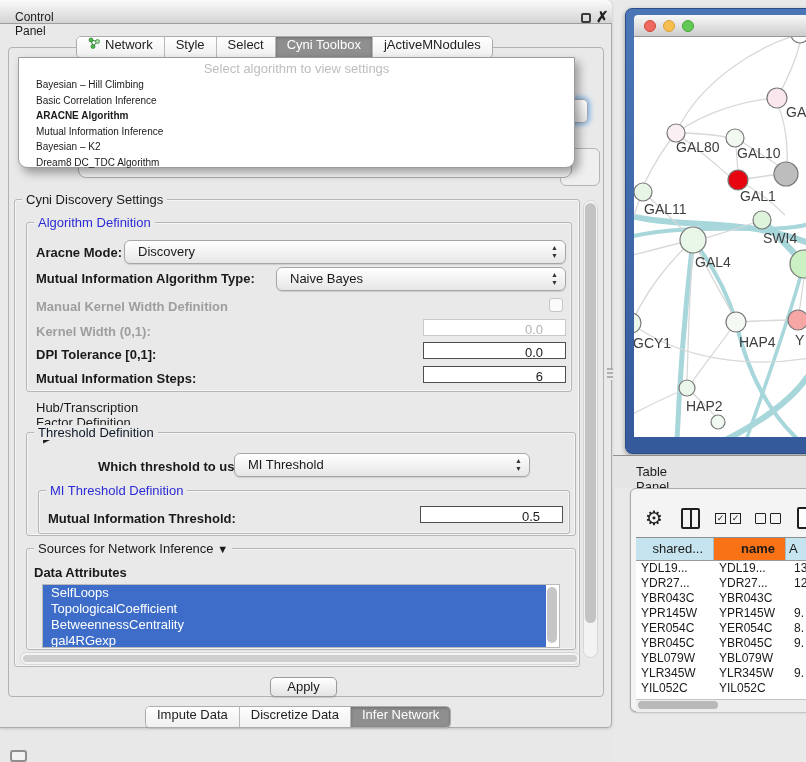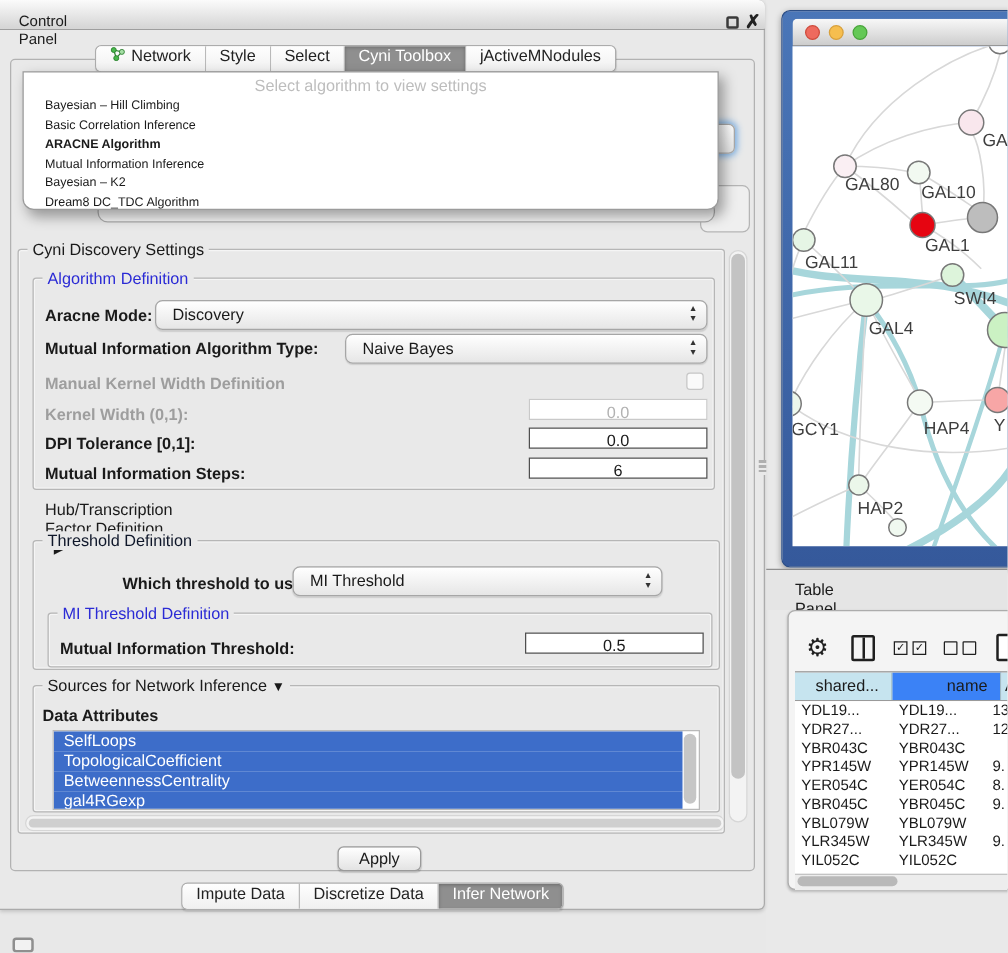--- a/index.html
+++ b/index.html
@@ -24,21 +24,21 @@
   
   .groupbox{position:absolute;border:1px solid #B6B6B6;border-radius:3px;box-shadow:inset 0 0 0 1px rgba(255,255,255,.55)}
   .gtitle{position:absolute;top:-8px;left:7px;background:#E9E9E9;padding:0 4px;font-size:13px;white-space:nowrap}
   .t-blue{color:#2B2BD5}.t-green{color:#0f172a}
   .blabel{position:absolute;font-weight:bold;font-size:13px;white-space:nowrap}
   .dislabel{color:#9E9E9E}
   
   .combo{position:absolute;height:24px;border:1px solid #A6A6A6;border-radius:6px;background:linear-gradient(#FFFFFF,#E6E6E6);font-size:13px;line-height:22px;padding-left:13px;box-shadow:0 1px 1px rgba(0,0,0,.12)}
   .cstep{position:absolute;right:7px;top:3px;display:flex;flex-direction:column;font-size:7px;line-height:8px;color:#333}
   
-  .tfield{position:absolute;height:17px;background:#FFF;border:1px solid #4F4F4F;font-size:13px;text-align:center;padding:0 22px;line-height:19px}
+  .tfield{position:absolute;height:17px;background:#FFF;border:1px solid #4F4F4F;font-size:13px;text-align:right;padding:0 22px;line-height:19px}
   .tfield.dis{border:1px solid #C9C9C9;color:#B2B2B2}
   .checkbox{position:absolute;width:14px;height:14px;border:1px solid #C6C6C6;border-radius:3px;background:#FAFAFA}
   
   .sb-track{position:absolute;background:#F3F3F3;border:1px solid #D6D6D6;border-radius:8px}
   .sb-thumb{position:absolute;background:#C3C3C3;border-radius:6px}
   
   #attr-list{left:42px;top:584px;width:518px;height:64px;background:#FFF;border:1px solid #B9B9B9;overflow:hidden}
   .attr-row{height:16px;line-height:16px;background:#3D6DC9;color:#FFF;font-size:13px;padding-left:8px;width:503px}
   
   #dd-overlay{left:18px;top:57px;width:557px;height:111px;background:#FFF;border:1px solid #9B9B9B;border-radius:0 0 9px 9px;box-shadow:4px 5px 10px rgba(0,0,0,.35);z-index:30}
@@ -299,21 +299,21 @@
     <div style="position:absolute;left:7px;top:0;width:2px;height:17px;background:#1f1f1f"></div>
   </div>
   <div class="abs" style="left:715px;top:513px;width:11px;height:11px;border:1.5px solid #1f1f1f;font-size:9px;line-height:9px;text-align:center">✓</div>
   <div class="abs" style="left:730px;top:513px;width:11px;height:11px;border:1.5px solid #1f1f1f;font-size:9px;line-height:9px;text-align:center">✓</div>
   <div class="abs" style="left:755px;top:513px;width:11px;height:11px;border:1.5px solid #1f1f1f;border-radius:1px"></div>
   <div class="abs" style="left:770px;top:513px;width:11px;height:11px;border:1.5px solid #1f1f1f;border-radius:1px"></div>
   <div class="abs" style="left:797px;top:507px;width:14px;height:22px;border:2px solid #1f1f1f;border-radius:2px;background:#FFF"></div>
 
   <div class="abs" id="t-head">
       <div class="hc" style="width: 78px; background: rgb(198, 228, 239);">shared...</div>
-      <div class="hc" style="width: 87px; background: #3b82f6;">name</div>
+      <div class="hc" style="width: 72px; background: #f97316; font-weight: bold;">name</div>
       <div class="hc" style="width: 50px; background: rgb(198, 228, 239); text-align: left; padding-left: 3px;">A</div>
     </div>
   <div class="abs" id="t-rows">
       <div class="trow">
         <span class="tc tc0">YDL19...</span>
         <span class="tc tc1">YDL19...</span>
         <span class="tc tc2">13</span>
       </div>
       <div class="trow">
         <span class="tc tc0">YDR27...</span>

